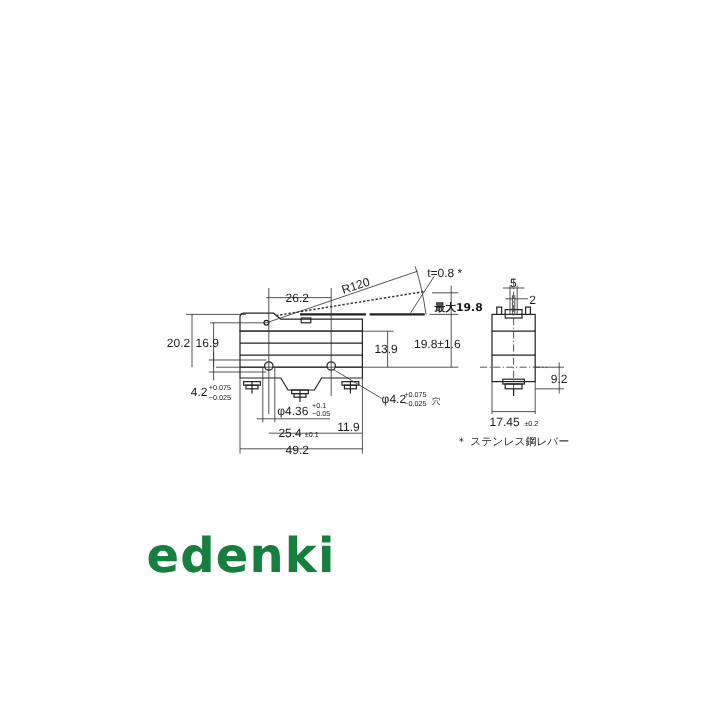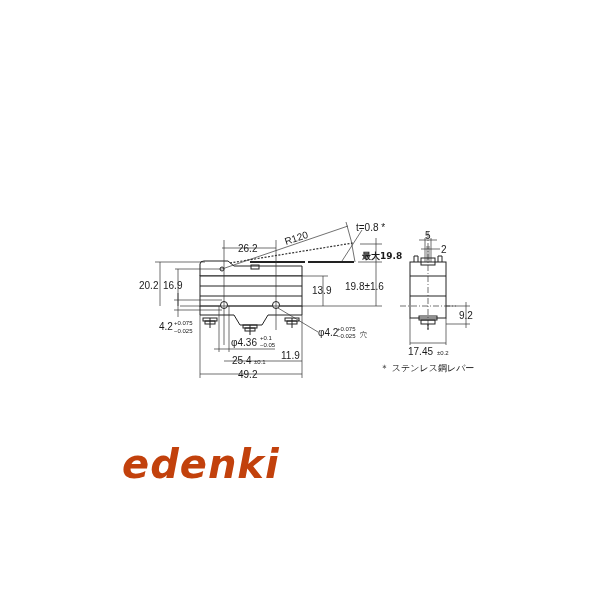--- a/index.html
+++ b/index.html
@@ -6,21 +6,21 @@
     body { width: 600px; height: 600px; position: relative; overflow: hidden; font-family: "Liberation Sans", sans-serif; }
     #drawing { position: absolute; left: 0; top: 0; width: 600px; height: 600px; }
     .lbl { font-family: "Liberation Sans", sans-serif; fill: #1a1a1a; }
     .dim { font-size: 10px; }
     .sm { font-size: 6px; }
     .jp { font-family: "DejaVu Sans", sans-serif; font-size: 9px; fill: #1a1a1a; }
     .line { stroke: #222; stroke-width: 1; fill: none; }
     .thin { stroke: #333; stroke-width: 0.7; fill: none; }
     .dash { stroke: #333; stroke-width: 1.2; fill: none; stroke-dasharray: 2 1.5; }
     .body { stroke: #222; stroke-width: 1; fill: #ffffff; }
-    .watermark { position: absolute; left: 122px; top: 441px; font-family: "DejaVu Sans", sans-serif; font-weight: bold; font-style: italic; font-size: 40px; color: #c2410c; letter-spacing: 1px; }
+    .watermark { position: absolute; left: 122px; top: 441px; font-family: "DejaVu Sans", sans-serif; font-weight: bold; font-size: 40px; color: #15803d; letter-spacing: 1px; }
   </style>
 </head>
 <body>
 
 <svg id="drawing" viewBox="0 0 600 600" xmlns="http://www.w3.org/2000/svg">
 
   <g>
 
     <path class="body" d="M200,276 L200,264 Q200,261 204,261 L228,261 L234,266 L302,266 L302,276 Z"></path>
 

